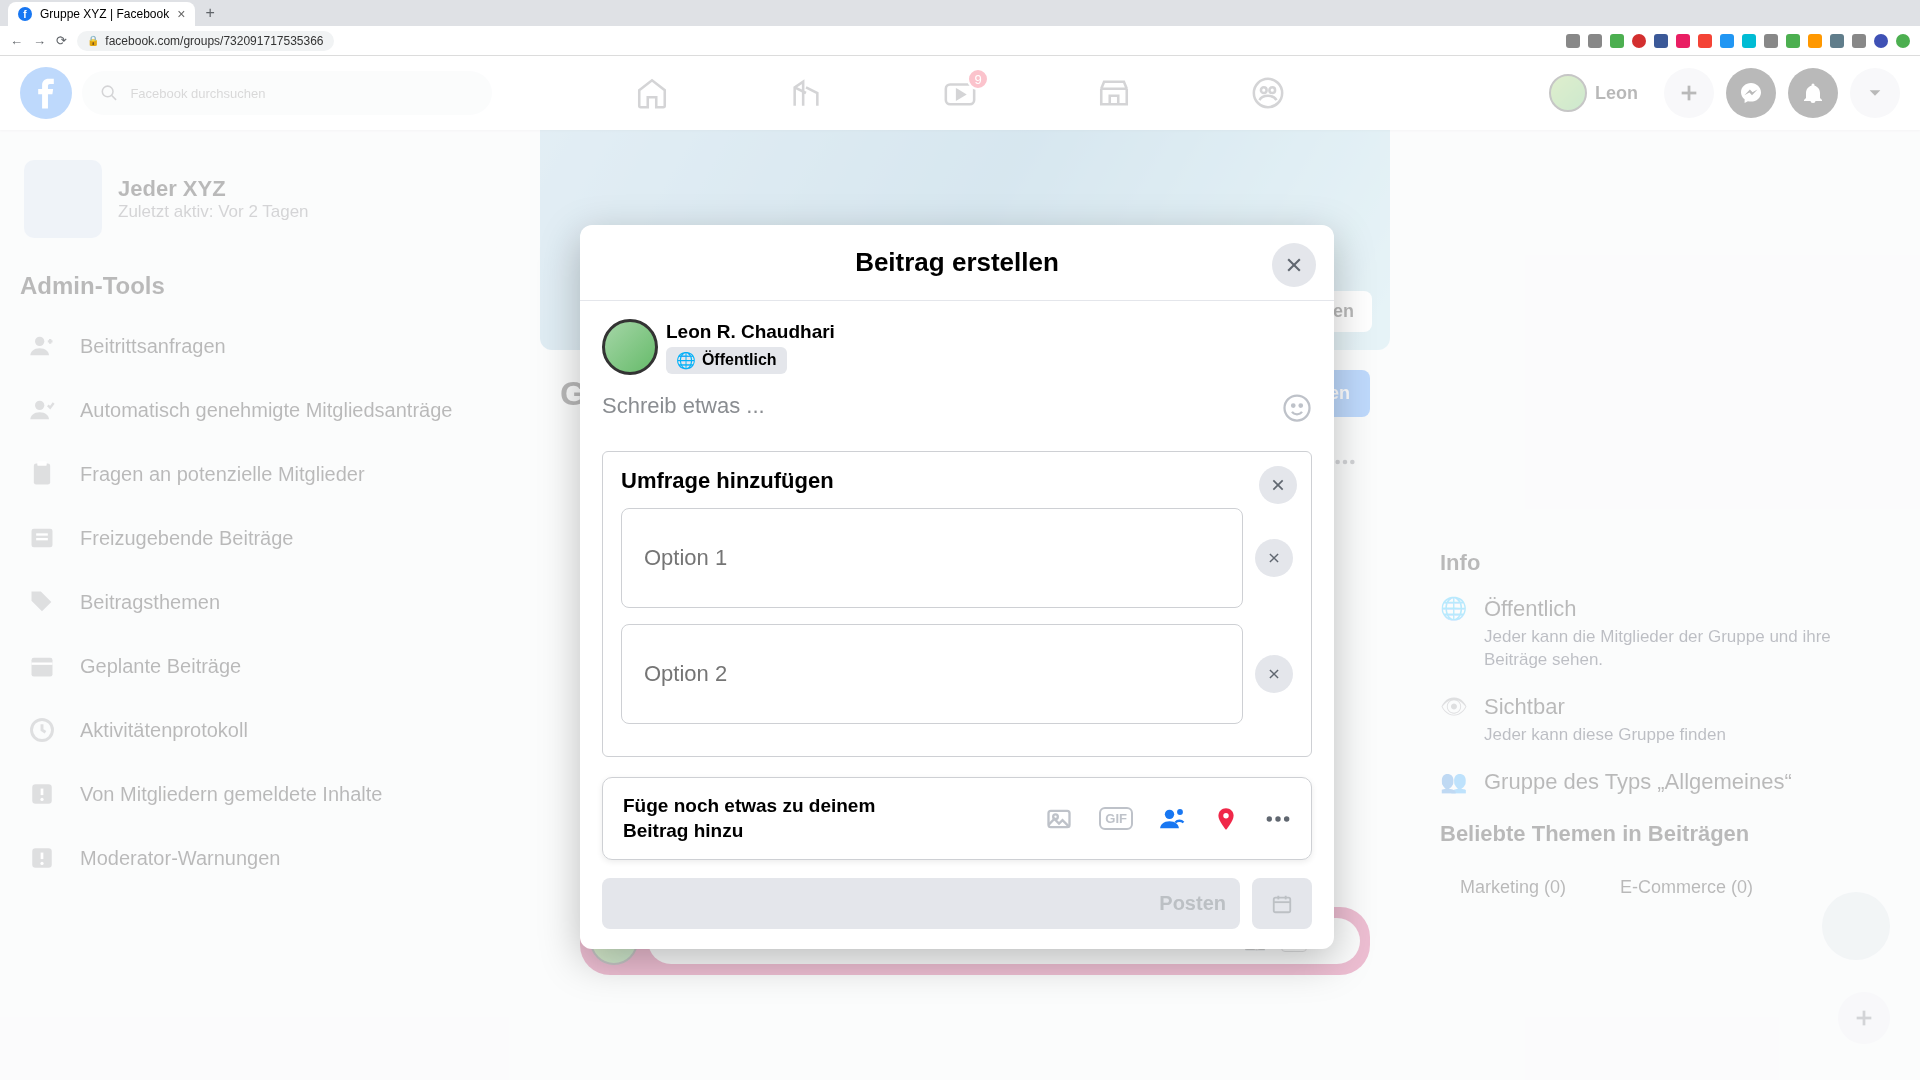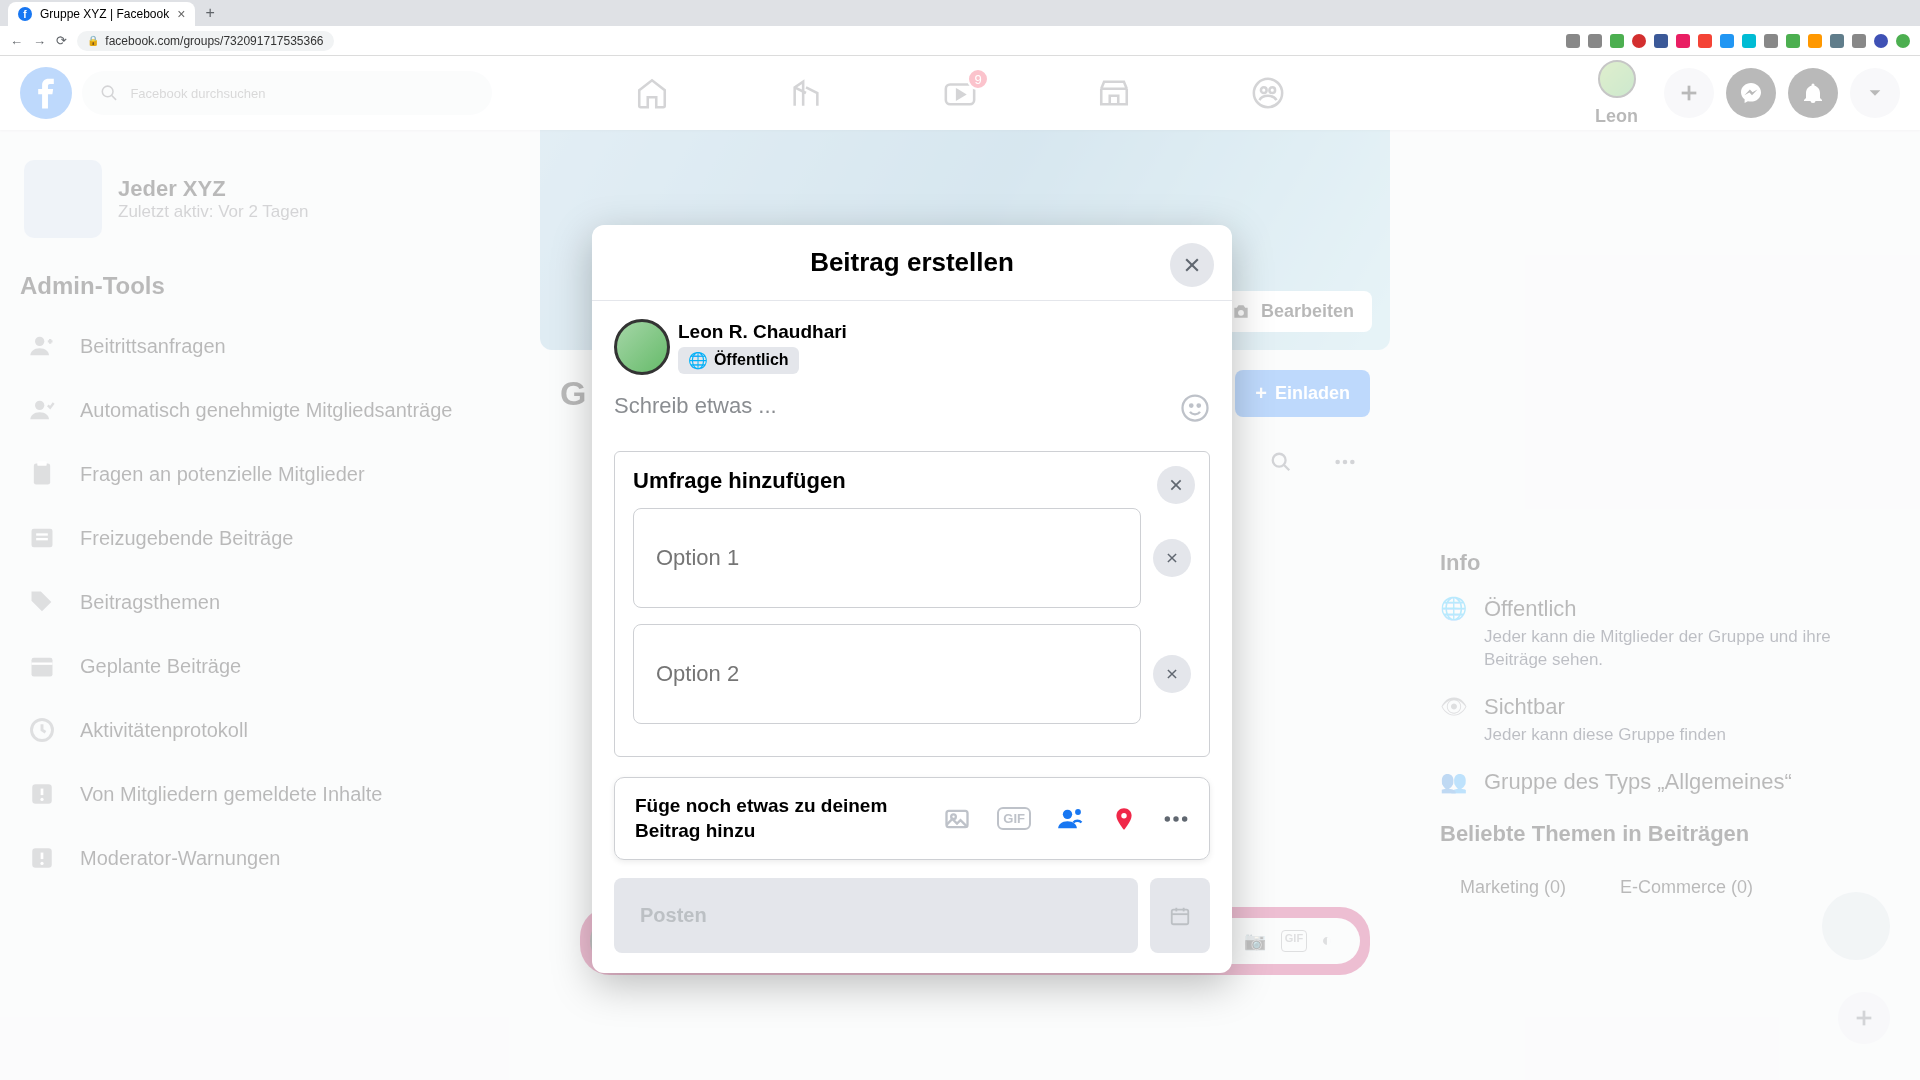--- a/index.html
+++ b/index.html
@@ -21,21 +21,21 @@
 
 .fb-header { height: 74px; background: #fff; box-shadow: 0 1px 2px rgba(0,0,0,0.1); display: flex; align-items: center; padding: 0 20px; position: relative; z-index: 5; }
 .fb-logo { width: 52px; height: 52px; }
 .fb-logo svg { width: 100%; height: 100%; }
 .search-box { background: #f0f2f5; border-radius: 50px; padding: 12px 18px; display: flex; align-items: center; gap: 12px; margin-left: 10px; width: 410px; }
 .search-box input { border: none; background: transparent; font-size: 13px; outline: none; width: 100%; }
 .center-nav { position: absolute; left: 50%; transform: translateX(-50%); display: flex; gap: 120px; align-items: center; }
 .nav-item { color: #65676b; position: relative; }
 .badge { position: absolute; top: -8px; right: -12px; background: #f02849; color: #fff; border-radius: 50%; width: 22px; height: 22px; font-size: 13px; display: flex; align-items: center; justify-content: center; border: 2px solid #fff; }
 .right-nav { margin-left: auto; display: flex; align-items: center; gap: 12px; }
-.profile-pill { display: flex; align-items: center; gap: 8px; padding: 4px 14px 4px 4px; border-radius: 30px; flex-direction: column; }
+.profile-pill { display: flex; align-items: center; gap: 8px; padding: 4px 14px 4px 4px; border-radius: 30px; }
 .avatar-sm { width: 38px; height: 38px; border-radius: 50%; background: linear-gradient(135deg, #8bc34a, #4caf50); border: 2px solid #333; }
 .profile-pill span { font-weight: 600; font-size: 18px; }
 .circle-btn { width: 50px; height: 50px; border-radius: 50%; background: #e4e6eb; display: flex; align-items: center; justify-content: center; }
 
 
 .main-area { display: flex; height: calc(1080px - 130px); position: relative; }
 .sidebar-left { width: 520px; padding: 20px 14px; }
 .group-card { display: flex; gap: 16px; align-items: center; background: #f0f2f5; padding: 10px; border-radius: 12px; }
 .group-thumb { width: 78px; height: 78px; background: #c5d4e6; border-radius: 10px; }
 .group-name { font-size: 22px; font-weight: 600; color: #050505; }
@@ -62,41 +62,41 @@
 .info-row { display: flex; gap: 16px; margin-bottom: 22px; }
 .info-icon { width: 28px; color: #8a8d91; font-size: 22px; flex-shrink: 0; }
 .info-title { font-size: 22px; color: #050505; margin-bottom: 4px; }
 .info-desc { font-size: 17px; color: #0f172a; line-height: 1.35; }
 .topics-heading { font-size: 22px; font-weight: 600; color: #050505; margin: 14px 0 18px; }
 .topic-pills { display: flex; gap: 14px; }
 .topic-pill { background: #f0f2f5; padding: 12px 20px; border-radius: 24px; font-size: 18px; color: #050505; }
 
 
 .backdrop { position: absolute; inset: 56px 0 0 0; background: rgba(255,255,255,0.72); z-index: 8; }
-.modal { position: absolute; left: 592px; top: 225px; width: 640px; background: #fff; border-radius: 12px; box-shadow: 0 12px 40px rgba(0,0,0,0.25); z-index: 10; }
+.modal { position: absolute; left: 580px; top: 225px; width: 754px; background: #fff; border-radius: 12px; box-shadow: 0 12px 40px rgba(0,0,0,0.25); z-index: 10; }
 .modal-head { text-align: center; padding: 22px; font-size: 26px; font-weight: 700; border-bottom: 1px solid #e4e6eb; position: relative; }
 .modal-close { position: absolute; right: 18px; top: 18px; width: 44px; height: 44px; border-radius: 50%; background: #e4e6eb; display: flex; align-items: center; justify-content: center; }
 .modal-body { padding: 18px 22px; }
 .author-row { display: flex; gap: 8px; align-items: center; }
 .author-av { width: 56px; height: 56px; border-radius: 50%; background: linear-gradient(135deg, #a5d6a7, #66bb6a); border: 3px solid #333; }
 .author-name { font-size: 19px; font-weight: 600; }
 .audience-pill { background: #e4e6eb; border-radius: 6px; padding: 4px 10px; font-size: 16px; display: inline-flex; align-items: center; gap: 6px; margin-top: 4px; font-weight: 600; }
 .post-text { margin-top: 18px; min-height: 58px; font-size: 22px; color: #8a8d91; position: relative; padding-right: 46px; }
 .emoji-btn { position: absolute; right: 0; top: 0; color: #bec2c9; }
 .poll-box { border: 1px solid #ced0d4; border-radius: 6px; padding: 16px 18px; position: relative; margin-bottom: 20px; }
 .poll-title { font-size: 22px; font-weight: 700; margin-bottom: 14px; }
 .poll-remove { position: absolute; right: 14px; top: 14px; width: 38px; height: 38px; border-radius: 50%; background: #e4e6eb; display: flex; align-items: center; justify-content: center; }
 .option-row { display: flex; align-items: center; gap: 12px; margin-bottom: 16px; }
 .option-input { flex: 1; border: 1px solid #ced0d4; border-radius: 8px; padding: 36px 22px; font-size: 22px; outline: none; }
 .option-remove { width: 38px; height: 38px; border-radius: 50%; background: #e4e6eb; display: flex; align-items: center; justify-content: center; }
 .attach-box { border: 1px solid #ced0d4; border-radius: 10px; padding: 16px 20px; display: flex; align-items: center; box-shadow: 0 2px 6px rgba(0,0,0,0.08); }
 .attach-label { font-size: 19px; font-weight: 600; max-width: 300px; line-height: 1.3; }
 .attach-icons { margin-left: auto; display: flex; gap: 26px; align-items: center; }
 .foot-row { display: flex; gap: 12px; padding: 0 22px 20px; }
-.post-btn { flex: 1; background: #e4e6eb; color: #bcc0c4; font-size: 20px; font-weight: 600; border-radius: 8px; padding: 26px; text-align: left; }
+.post-btn { flex: 1; background: #e4e6eb; color: #bcc0c4; font-size: 20px; font-weight: 600; border-radius: 8px; padding: 14px; text-align: right; }
 .sched-btn { width: 60px; background: #e4e6eb; color: #bcc0c4; border-radius: 8px; display: flex; align-items: center; justify-content: center; }
 
 .float-av { position: absolute; right: 30px; bottom: 120px; width: 68px; height: 68px; border-radius: 50%; background: #cfd9de; z-index: 6; }
 .float-add { position: absolute; right: 30px; bottom: 36px; width: 52px; height: 52px; border-radius: 50%; background: #e4e6eb; z-index: 6; display: flex; align-items: center; justify-content: center; }
 
 svg { display: block; }
 </style>
 </head>
 <body>
 

